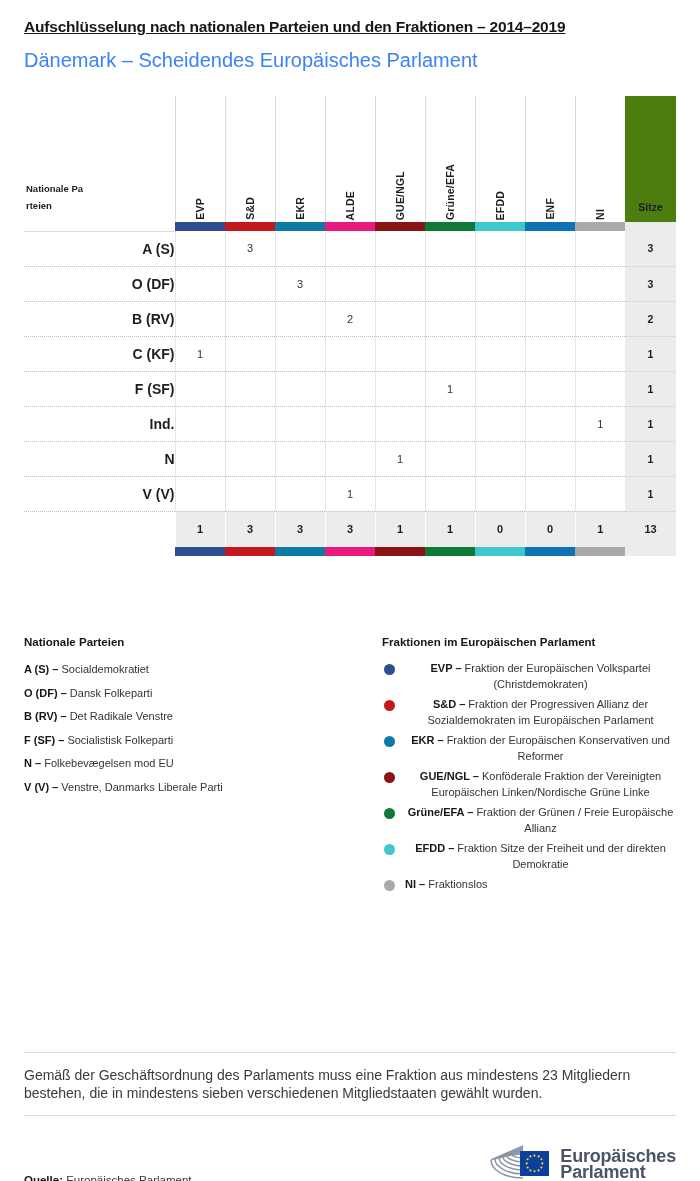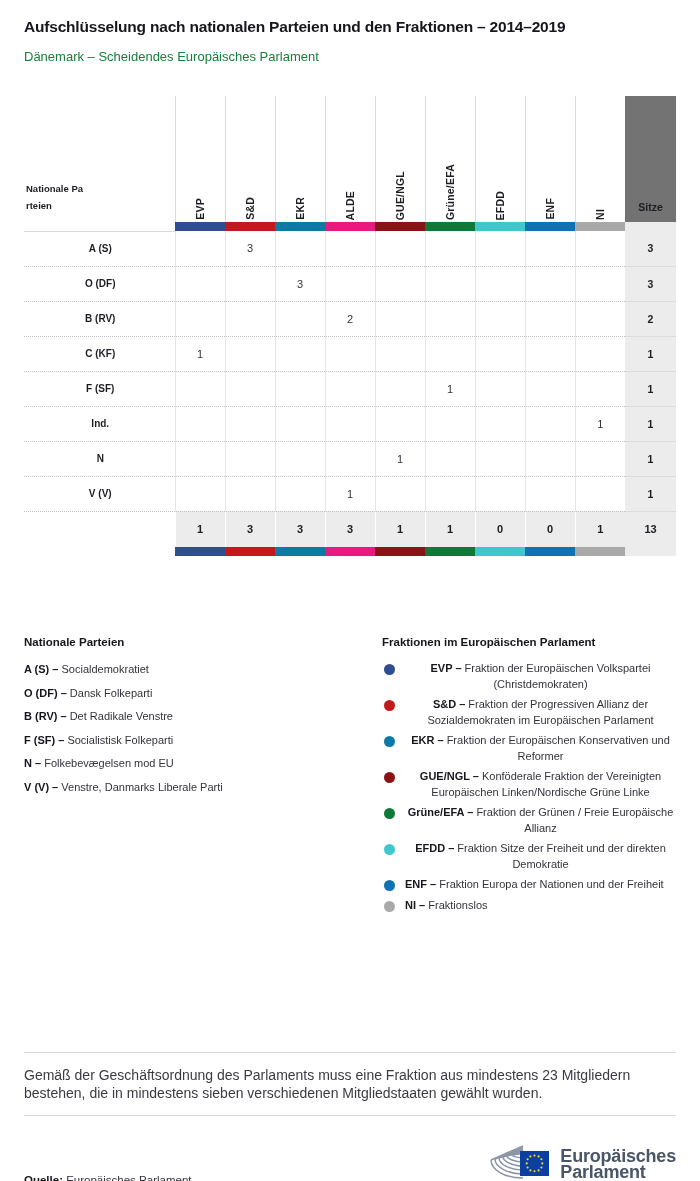--- a/index.html
+++ b/index.html
@@ -16,25 +16,26 @@
 
   
   .page-head { padding: 18px 24px 0 24px; }
   .title {
     font-size: 15.5px;
     font-weight: bold;
     letter-spacing: -0.2px;
     color: #16161c;
     margin: 0 0 13px 0;
     white-space: nowrap;
+    text-decoration: underline;
   }
   .subtitle {
-    font-size: 13px;
+    font-size: 20px;
     font-weight: normal;
-    color: #15803d;
+    color: #3b82f6;
     margin: 0;
   }
 
   
   .table-wrap {
     position: absolute;
     left: 24px;
     top: 96px;
     width: 652px;
   }
@@ -76,21 +77,21 @@
     transform: rotate(180deg);
     font-size: 10.5px;
     font-weight: bold;
     letter-spacing: 0.2px;
     color: #1d1d24;
     white-space: nowrap;
     display: inline-block;
     padding-bottom: 28px;
   }
   tr.head-row th.seats-head {
-    background: #737373;
+    background: #4d7c0f;
     border-left: none;
     text-align: center;
     vertical-align: bottom;
     padding-bottom: 9px;
   }
   .seats-head-text {
     font-size: 10.5px;
     font-weight: bold;
     color: #1d1d24;
   }
@@ -109,23 +110,23 @@
     height: 35px;
     border-left: 1px solid #e4e5e8;
     border-bottom: 1px dotted #bfc1c6;
     text-align: center;
     font-size: 11px;
     color: #33333b;
     padding: 0;
   }
   tr.body-row td.label-cell {
     border-left: none;
-    text-align: center;
-    font-weight: bold;
-    font-size: 10px;
+    text-align: right;
+    font-weight: bold;
+    font-size: 14px;
     color: #1d1d24;
     padding-left: 2px;
   }
   tr.body-row td.seats-cell {
     background: #ececec;
     border-left: none;
     border-bottom: 1px solid #dcdcdc;
     font-weight: bold;
     font-size: 10.5px;
     color: #1d1d24;
@@ -486,24 +487,20 @@
           <span class="dot" style="background: rgb(138, 19, 22);"></span>
           <span class="grp-text"><b>GUE/NGL –</b><span> Konföderale Fraktion der Vereinigten Europäischen Linken/Nordische Grüne Linke</span></span>
         </li>
         <li class="grp-item">
           <span class="dot" style="background: rgb(15, 121, 56);"></span>
           <span class="grp-text"><b>Grüne/EFA –</b><span> Fraktion der Grünen / Freie Europäische Allianz</span></span>
         </li>
         <li class="grp-item">
           <span class="dot" style="background: rgb(63, 199, 206);"></span>
           <span class="grp-text"><b>EFDD –</b><span> Fraktion Sitze der Freiheit und der direkten Demokratie</span></span>
-        </li>
-        <li class="grp-item">
-          <span class="dot" style="background: rgb(15, 114, 181);"></span>
-          <span class="grp-text"><b>ENF –</b><span> Fraktion Europa der Nationen und der Freiheit</span></span>
         </li>
         <li class="grp-item">
           <span class="dot" style="background: rgb(169, 169, 169);"></span>
           <span class="grp-text"><b>NI –</b><span> Fraktionslos</span></span>
         </li>
       </ul>
   </div>
 </div>
 
 <div class="footer">

